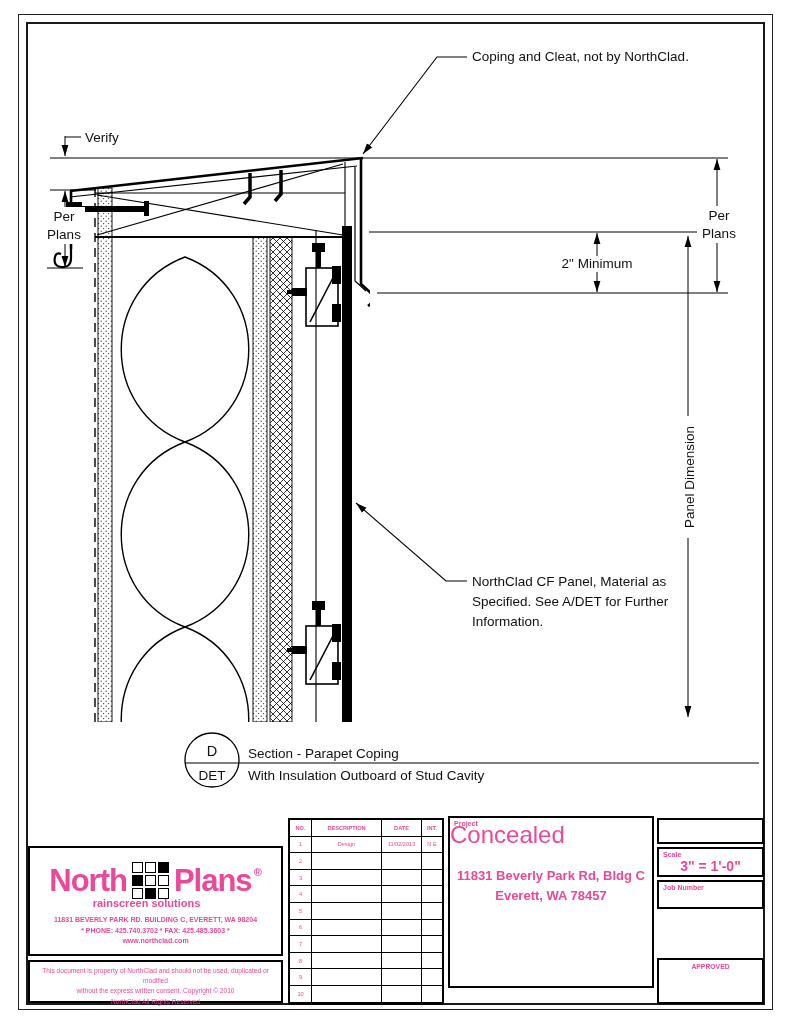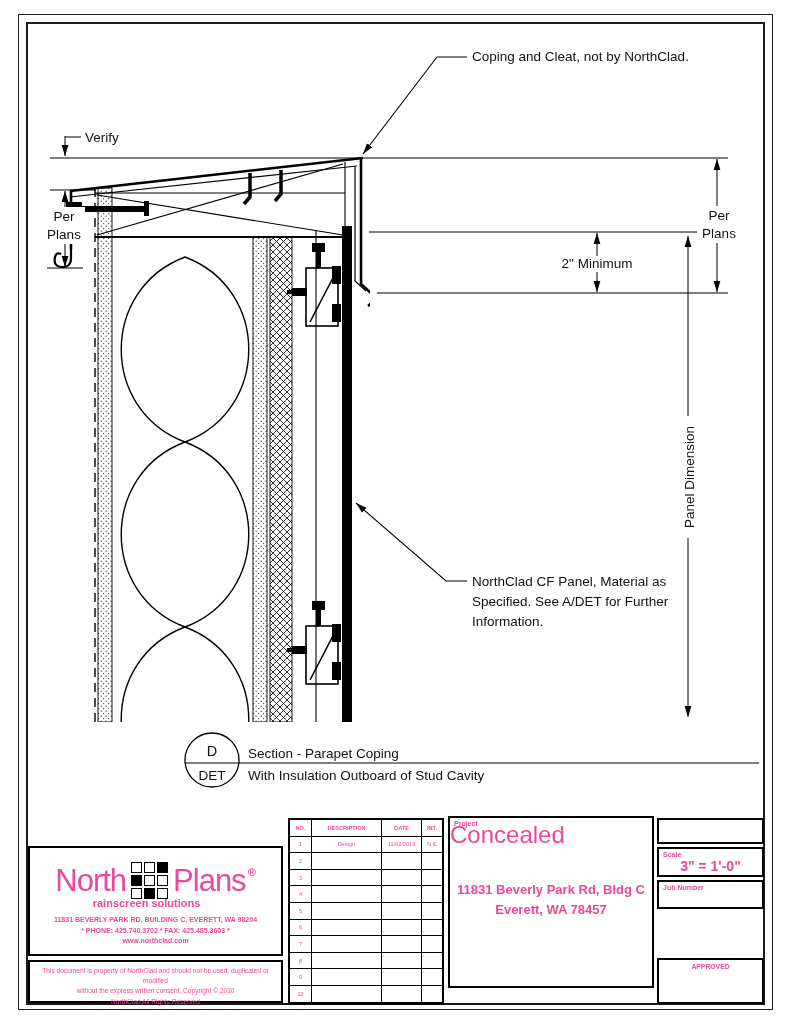--- a/index.html
+++ b/index.html
@@ -5,39 +5,39 @@
   html,body{margin:0;padding:0;background:#e8e8e8;}
   .page{position:relative;width:791px;height:1024px;background:#ffffff;margin:0 auto;
         font-family:"Liberation Sans",sans-serif;color:#ec4899;overflow:hidden;}
   .outer-frame{position:absolute;left:18px;top:14px;width:753px;height:994px;border:1px solid #222;}
   .inner-frame{position:absolute;left:26px;top:22px;width:735px;height:979px;border:2px solid #1a1a1a;}
   svg text{font-family:"Liberation Sans",sans-serif;fill:#111;}
   .tb-box{position:absolute;border:2px solid #000;background:#fff;box-sizing:border-box;}
   
   .logo-wrap{text-align:center;padding-top:14px;}
   .logo-line{display:inline-flex;align-items:center;gap:2px;}
-  .logo-word{font-size:31px;font-weight:400;letter-spacing:-1px;line-height:1;text-align:center;}
+  .logo-word{font-size:31px;font-weight:700;letter-spacing:-1px;line-height:1;text-align:center;}
   .logo-grid{display:grid;grid-template-columns:repeat(3,11px);grid-template-rows:repeat(3,11px);
              gap:2px;margin:0 3px;}
   .logo-grid span{display:block;border:1.5px solid #000;box-sizing:border-box;background:#fff;}
   .logo-grid span.f{background:#000;}
   .logo-reg{font-size:11px;font-weight:800;vertical-align:top;position:relative;top:-9px;}
   .logo-tag{font-size:11px;font-weight:600;text-align:center;margin:-2px 18px 6px 0;}
   .addr{font-size:7px;font-weight:700;line-height:1.5;text-align:center;}
   .copy{font-size:6.6px;line-height:1.55;text-align:center;padding-top:4px;}
   
   .rev-table{display:grid;grid-template-columns:22px 1fr 40px 20px;grid-auto-rows:16.6px;}
   .rt-cell{border-right:1px solid #000;border-bottom:1px solid #000;font-size:5.6px;
            display:flex;align-items:center;justify-content:center;overflow:hidden;}
   .rt-cell:nth-child(4n){border-right:none;}
   .rt-head{font-weight:700;}
   
   .proj-label,.small-label{position:absolute;left:4px;top:2px;font-size:7px;font-weight:700;}
   .proj-title{text-align:left;font-size:24px;line-height:1.42;}
-  .proj-addr{margin-top:28px;text-align:center;font-size:13px;font-weight:700;line-height:1.5;}
+  .proj-addr{margin-top:14px;text-align:center;font-size:13px;font-weight:700;line-height:1.5;}
   .scale-val{text-align:center;font-size:14px;font-weight:700;margin-top:9px;}
   .sheet-val{text-align:center;font-size:22px;letter-spacing:1px;margin-top:13px;}
   .approved-label{text-align:center;font-size:6.8px;font-weight:700;margin-top:3px;}
 </style>
 </head>
 <body>
 
 <div class="page">
   <div class="outer-frame"></div>
   <div class="inner-frame"></div>

